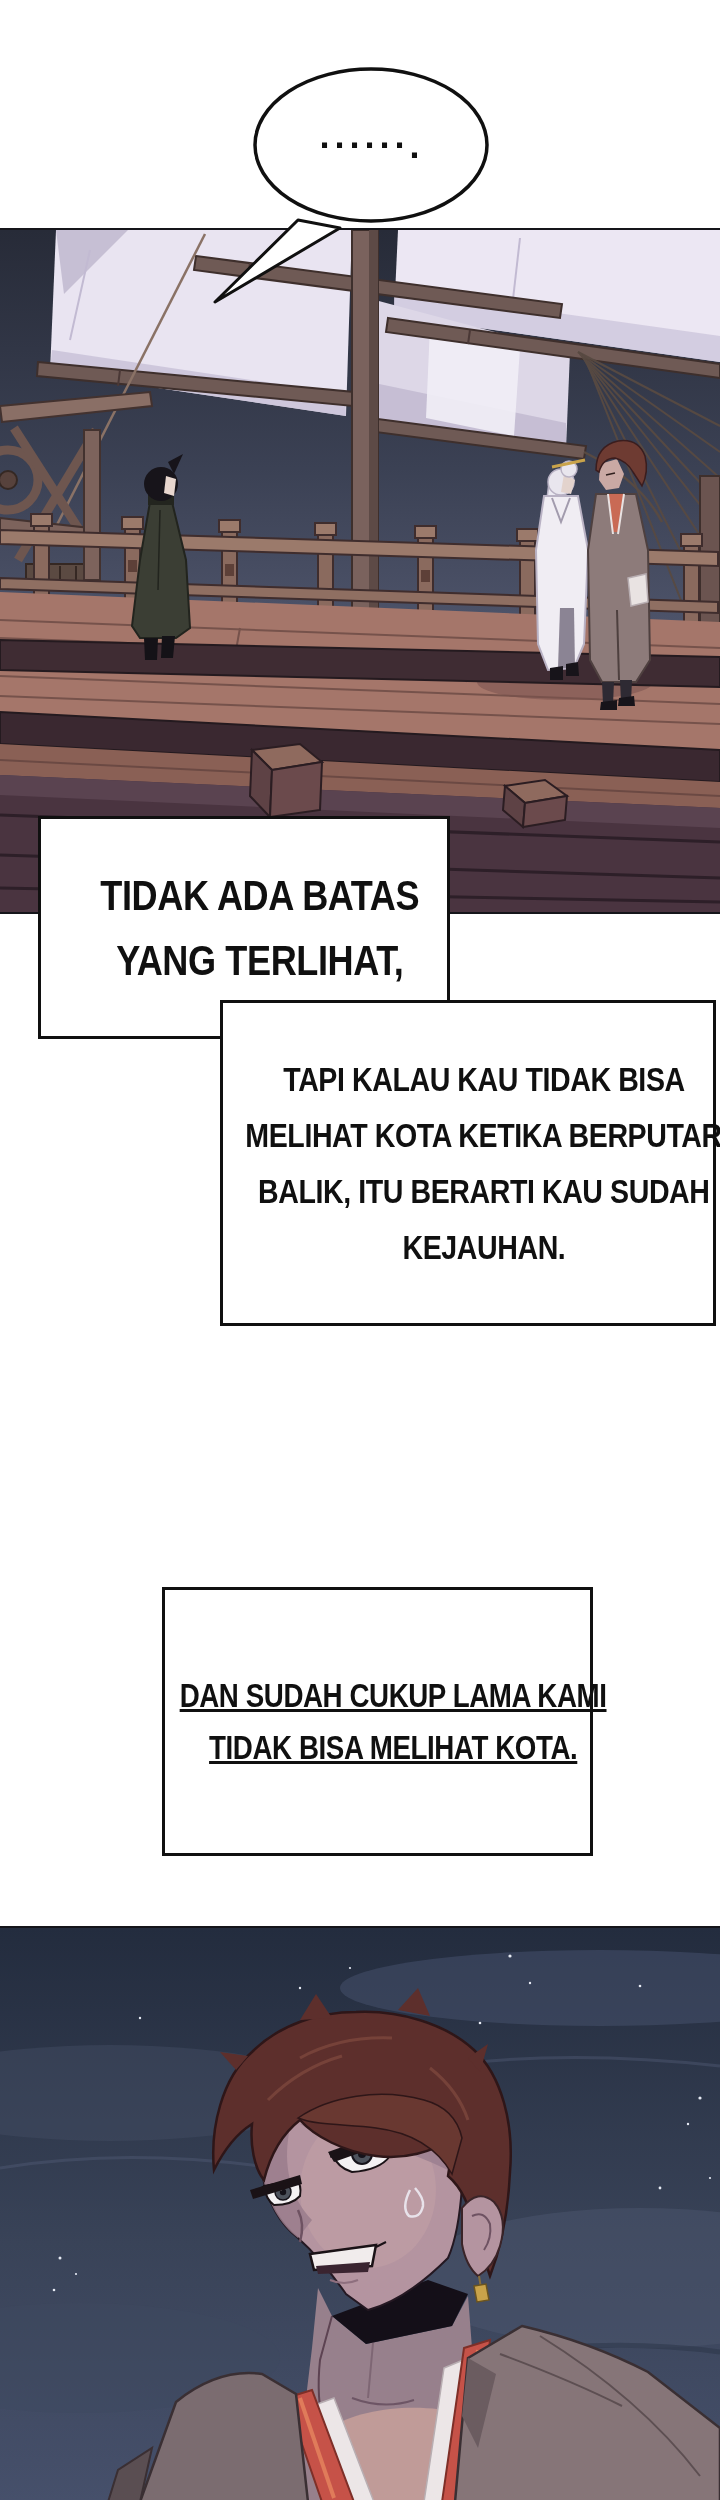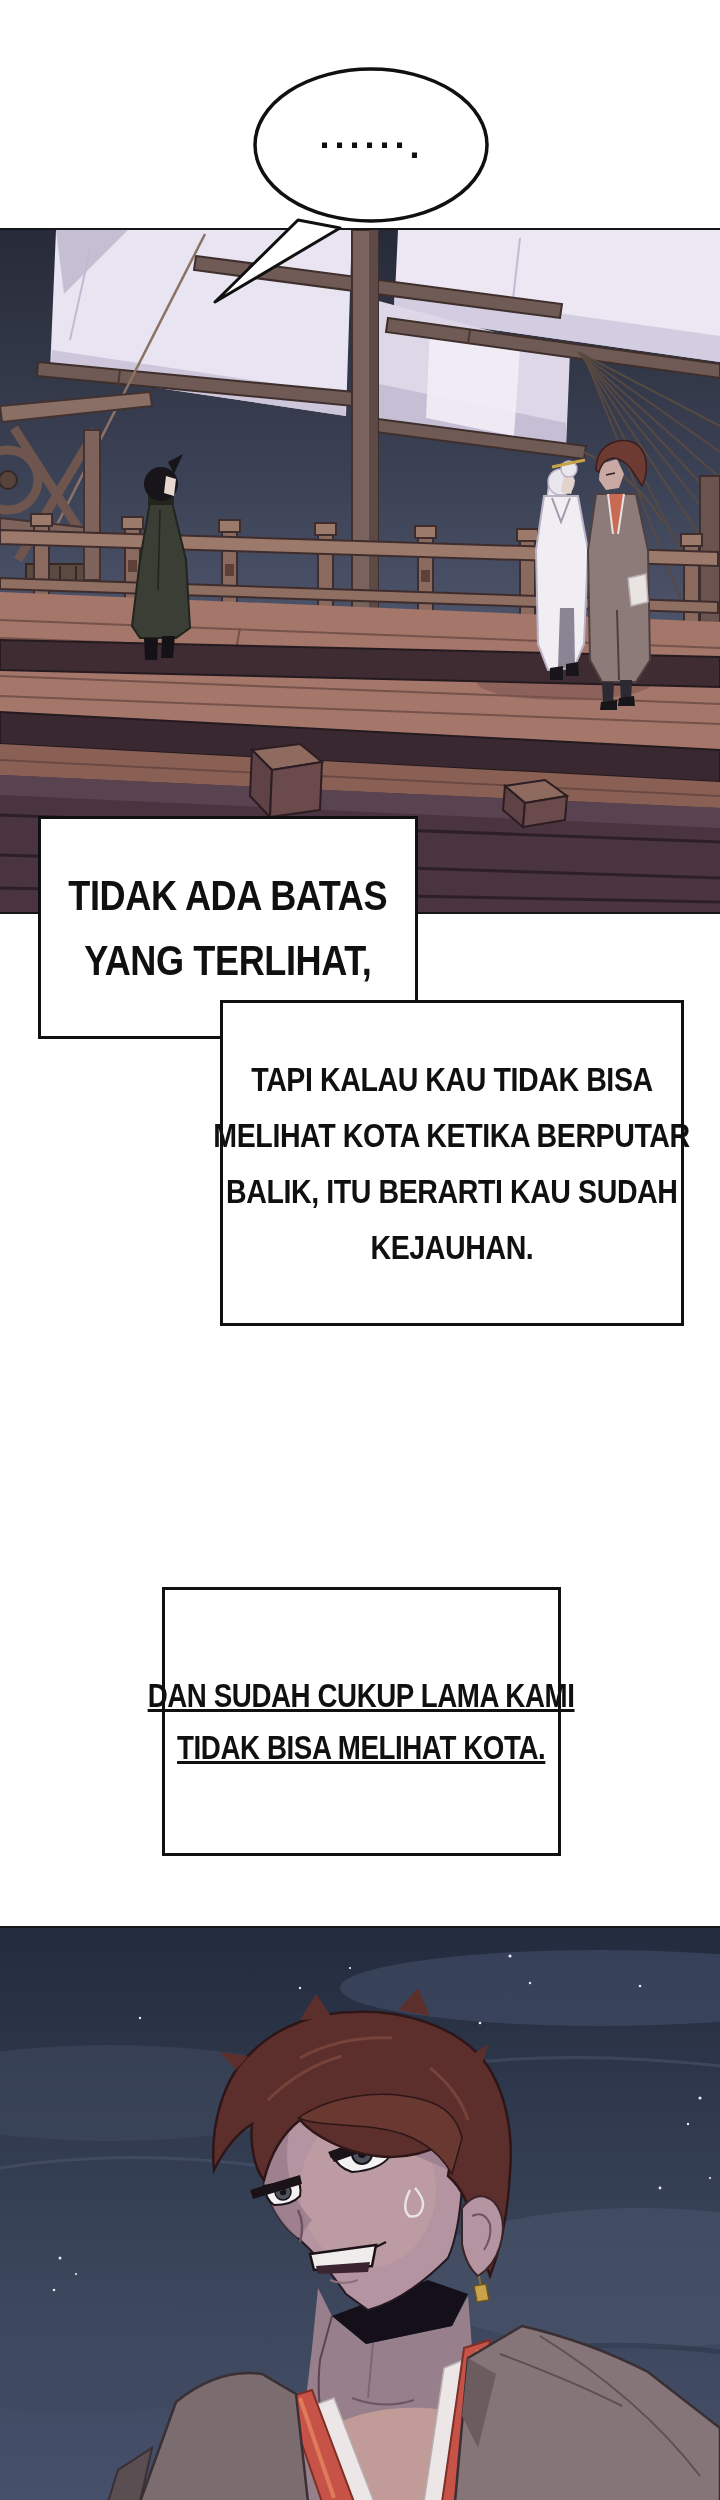--- a/index.html
+++ b/index.html
@@ -4,21 +4,21 @@
 <style>
   html,body{margin:0;padding:0;background:#ffffff;}
   #page{position:relative;width:720px;height:2500px;background:#ffffff;overflow:hidden;
         font-family:"Liberation Sans",sans-serif;}
   .panel{position:absolute;left:0;width:720px;overflow:hidden;}
   #ship-panel{top:228px;height:682px;border-top:2px solid #15151a;border-bottom:2px solid #15151a;
               background:linear-gradient(180deg,#272b38 0%,#3b4154 35%,#575d75 70%,#6f7389 100%);z-index:1;}
   #portrait-panel{top:1926px;height:574px;border-top:2px solid #15151a;background:#2b3447;z-index:1;}
   #speech-bubble{position:absolute;left:180px;top:50px;width:320px;height:270px;z-index:6;}
   .caption-box{position:absolute;background:#ffffff;border:3px solid #101010;display:flex;
-               flex-direction:column;align-items:center;justify-content:center;color:#101010;}
+               flex-direction:column;align-items:center;justify-content:center;color:#101010;padding-left:32px;}
   .cap-line{display:block;white-space:nowrap;font-weight:800;transform:scaleX(0.84);
             transform-origin:50% 50%;letter-spacing:-0.5px;text-align:center;}
   #caption-box-1{left:38px;top:816px;width:374px;height:217px;z-index:3;}
   #caption-box-1 .cap-line{font-size:43px;line-height:65px;}
   #caption-box-2{left:220px;top:1000px;width:458px;height:320px;z-index:4;}
   #caption-box-2 .cap-line{font-size:34px;line-height:56px;}
   #caption-box-3{left:162px;top:1587px;width:393px;height:263px;z-index:3;text-decoration:underline;}
   #caption-box-3 .cap-line{font-size:33px;line-height:52px;}
   svg{display:block;}
 </style>

